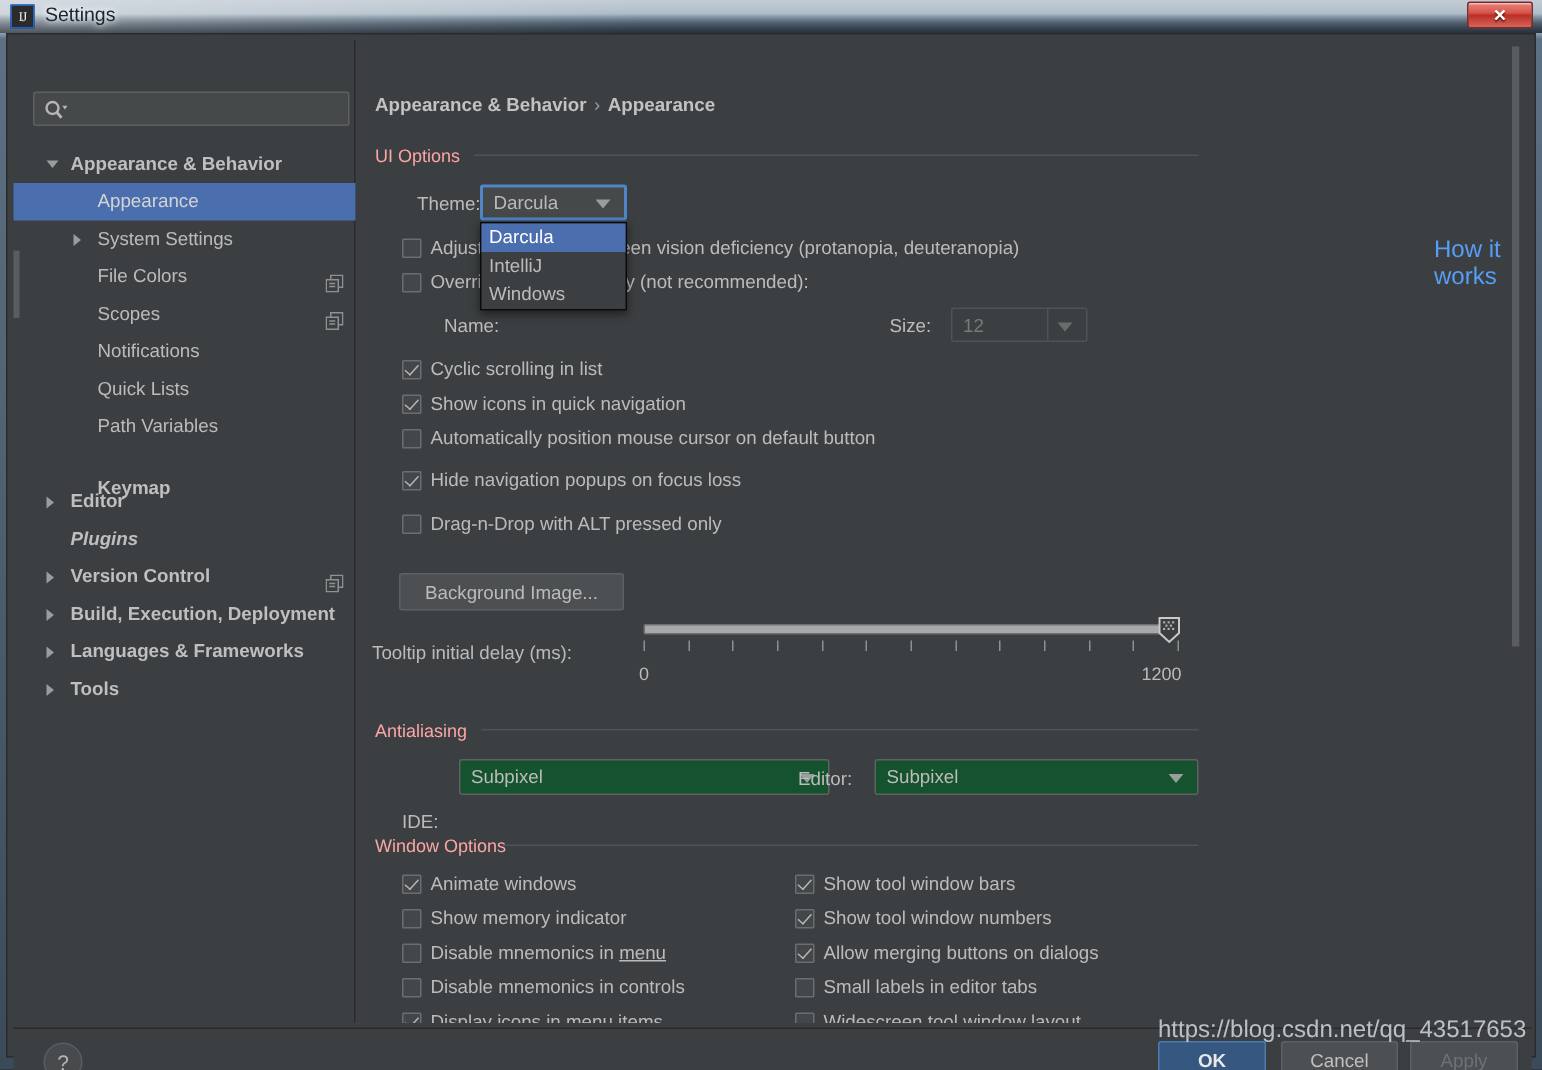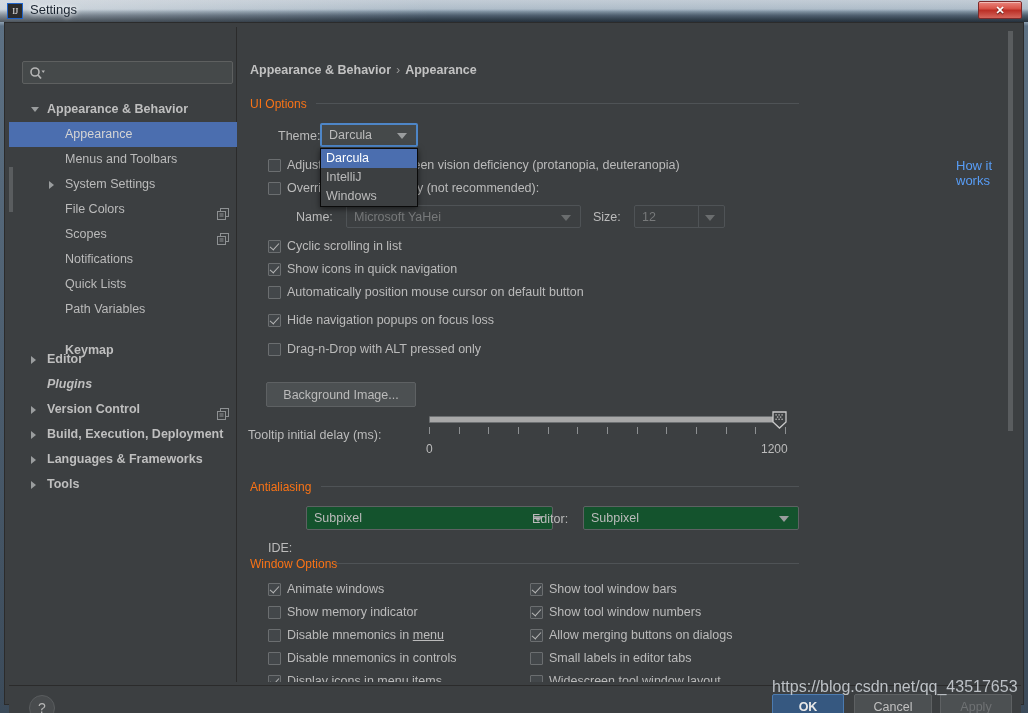--- a/index.html
+++ b/index.html
@@ -115,21 +115,21 @@
     position: absolute; left: 233px; top: 4px; width: 775px; height: 655px;
     background: #3c3f41; overflow: hidden;
   }
   #breadcrumb {
     position: absolute; left: 12px; top: 36px;
     font-size: 12.5px; font-weight: bold; color: #c2c2c2;
   }
   #breadcrumb .sep { font-weight: normal; color: #9a9a9a; margin: 0 5px; }
 
   .group-title {
-    position: absolute; font-size: 12px; color: #f97316;
+    position: absolute; font-size: 12px; color: #fca5a5;
   }
   .group-line {
     position: absolute; height: 1px; background: #4f5356;
   }
 
   .fld-label { position: absolute; font-size: 12.5px; color: #bbbbbb; }
 
   
   .combo {
     position: absolute; background: #14532d;
@@ -261,23 +261,20 @@
 
         <div id="tree">
             <div class="tree-row bold">
               <span class="arrow down" style="left: 22px;"></span>
               <span class="label" style="left: 38px;">Appearance &amp; Behavior</span>
             </div>
             <div class="tree-row selected">
               <span class="label" style="left: 56px;">Appearance</span>
             </div>
             <div class="tree-row">
-              <span class="label" style="left: 56px;">Menus and Toolbars</span>
-            </div>
-            <div class="tree-row">
               <span class="arrow" style="left: 40px;"></span>
               <span class="label" style="left: 56px;">System Settings</span>
             </div>
             <div class="tree-row">
               <span class="label" style="left: 56px;">File Colors</span>
               <span class="copy-icon"><svg viewBox="0 0 12 12">
                   <rect x="3.5" y="0.5" width="8" height="8" fill="none" stroke="#8e9193"></rect>
                   <rect x="0.5" y="3.5" width="8" height="8" fill="#3c3f41" stroke="#8e9193"></rect>
                   <rect x="2.5" y="5.5" width="4" height="1" fill="#8e9193"></rect>
                   <rect x="2.5" y="7.5" width="4" height="1" fill="#8e9193"></rect>
@@ -355,32 +352,28 @@
         <div id="dropdown" style="left:82px; top:121px; width:98px;">
             <div class="opt sel">Darcula</div>
             <div class="opt">IntelliJ</div>
             <div class="opt">Windows</div>
           </div>
 
         <div class="cb-row" style="left:30px; top:131px;">
           <span class="cb-box"></span>
           <span class="cb-lbl">Adjust colors for red-green vision deficiency (protanopia, deuteranopia)</span>
         </div>
-        <div class="link" style="position:absolute; left:718px; top:131px; font-size:13px;">How it works</div>
+        <div class="link" style="position:absolute; left:718px; top:131px; font-size:16px;">How it works</div>
 
         <div class="cb-row" style="left:30px; top:154px;">
           <span class="cb-box"></span>
           <span class="cb-lbl">Override default fonts by (not recommended):</span>
         </div>
 
         <div class="fld-label" style="left:58px; top:183px;">Name:</div>
-        <div class="combo disabled" style="left:108px; top:178px; width:235px; height:23px;">
-          <span class="txt">Microsoft YaHei</span>
-          <span class="caret"></span>
-        </div>
         <div class="fld-label" style="left:355px; top:183px;">Size:</div>
         <div class="combo disabled" style="left:396px; top:178px; width:91px; height:23px;">
           <span class="txt">12</span>
           <span class="caret" style="right:9px;"></span>
         </div>
         <div style="position:absolute; left:460px; top:179px; width:1px; height:21px; background:#4f5356;"></div>
 
         <div id="ui-checks">
             <div class="cb-row" style="left: 30px; top: 212px;">
               <span class="cb-box on"></span>

